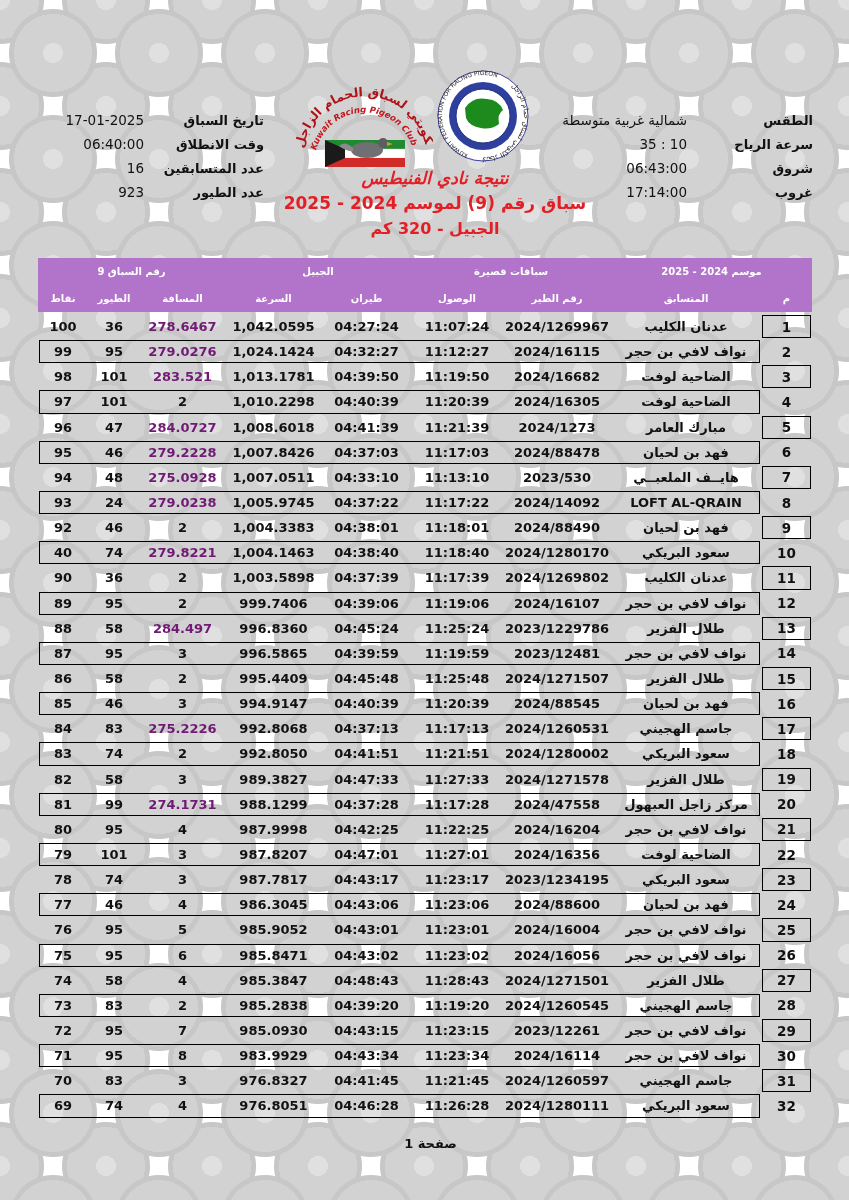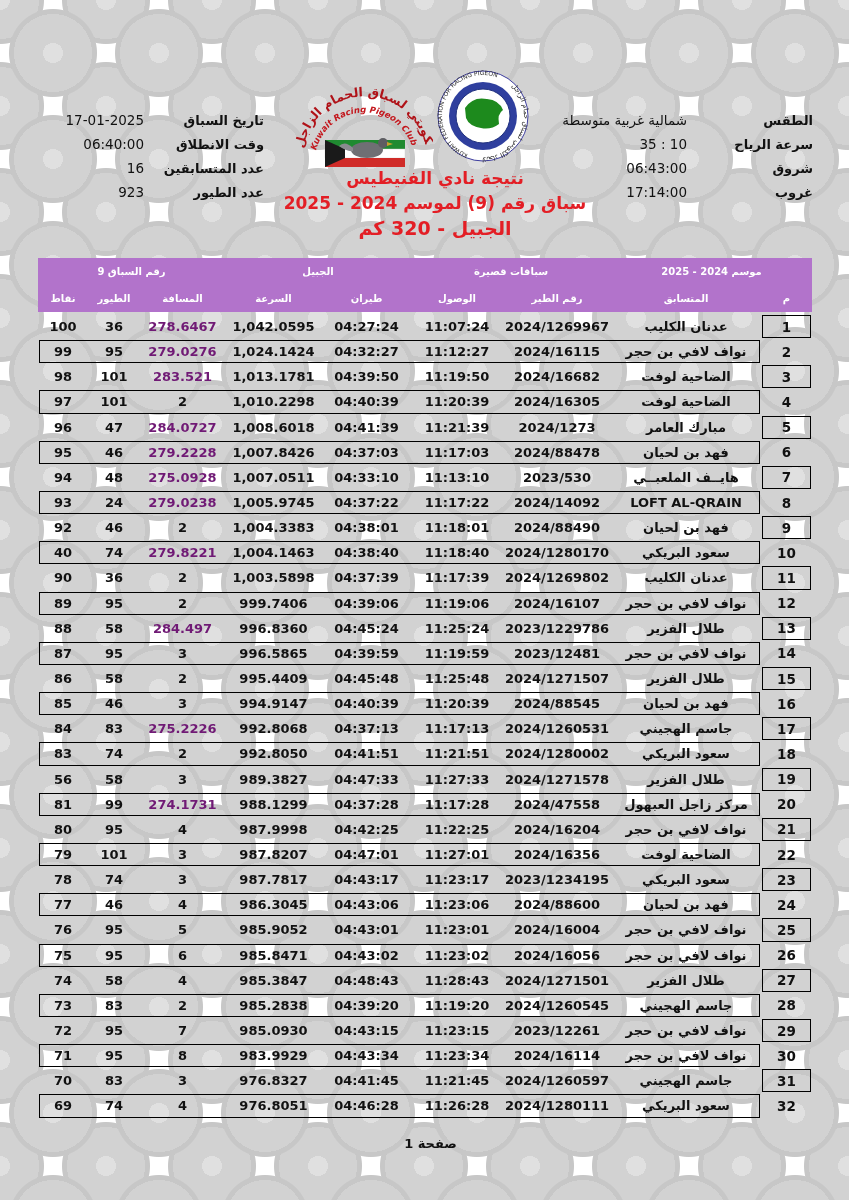--- a/index.html
+++ b/index.html
@@ -27,23 +27,23 @@
   .info-right .info-lbl{width:80px;}
   .info-right .info-val{padding-right:46px;}
 
   
   .club-logo{position:absolute;left:293px;top:68px;width:140px;height:104px;}
   .fed-logo{position:absolute;left:437px;top:66px;width:92px;height:100px;}
 
   
   .title{position:absolute;left:270px;top:166px;width:330px;text-align:center;color:#e31e25;
          font-weight:700;direction:rtl;}
-  .title .t1{font-size:17px;line-height:25px;}
+  .title .t1{font-size:17px;line-height:25px;font-style:italic;}
   .title .t2{font-size:17px;line-height:25px;}
-  .title .t3{font-size:19px;line-height:25px;}
+  .title .t3{font-size:16px;line-height:25px;}
 
   
   .rtable{position:absolute;left:38px;top:258px;width:774px;}
   .thead{background:#b273cb;color:#fff;font-weight:700;}
   .ghead,.chead{display:flex;height:27px;}
   .ghead > div,.chead > div{display:flex;align-items:center;justify-content:center;
      font-size:10px;white-space:nowrap;direction:rtl;}
   .g1{width:187px;} .g2{width:186px;} .g3{width:200px;} .g4{width:201px;}
   .c-points{width:50px;} .c-birds{width:52px;} .c-dist{width:85px;} .c-speed{width:97px;}
   .c-flight{width:89px;} .c-arr{width:92px;} .c-ring{width:108px;} .c-name{width:150px;} .c-m{width:51px;}
@@ -412,21 +412,21 @@
               <div class="cell c-speed">992.8050</div>
               <div class="cell c-flight">04:41:51</div>
               <div class="cell c-arr">11:21:51</div>
               <div class="cell c-ring">2024/1280002</div>
               <div class="cell c-name name">سعود البريكي</div>
             </div>
             <div class="mcell">18</div>
           </div>
           <div class="trow">
             <div class="trow-main">
-              <div class="cell c-points">56</div>
+              <div class="cell c-points">82</div>
               <div class="cell c-birds">58</div>
               <div class="cell c-dist">3</div>
               <div class="cell c-speed">989.3827</div>
               <div class="cell c-flight">04:47:33</div>
               <div class="cell c-arr">11:27:33</div>
               <div class="cell c-ring">2024/1271578</div>
               <div class="cell c-name name">طلال الفزير</div>
             </div>
             <div class="mcell bordered">19</div>
           </div>

